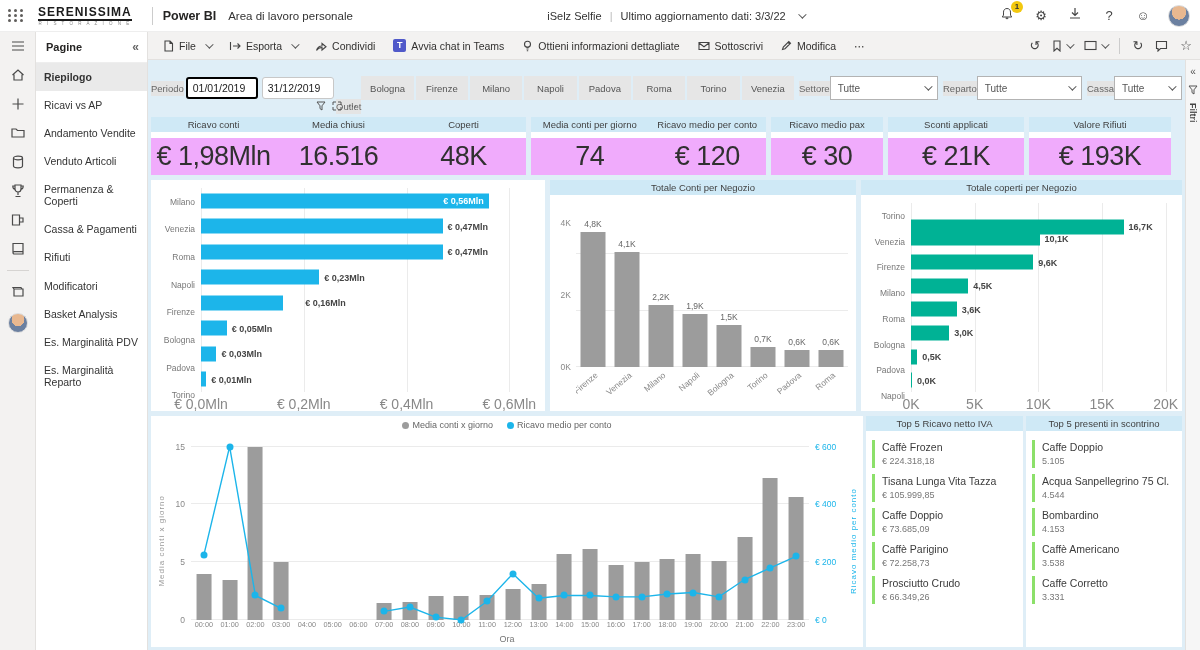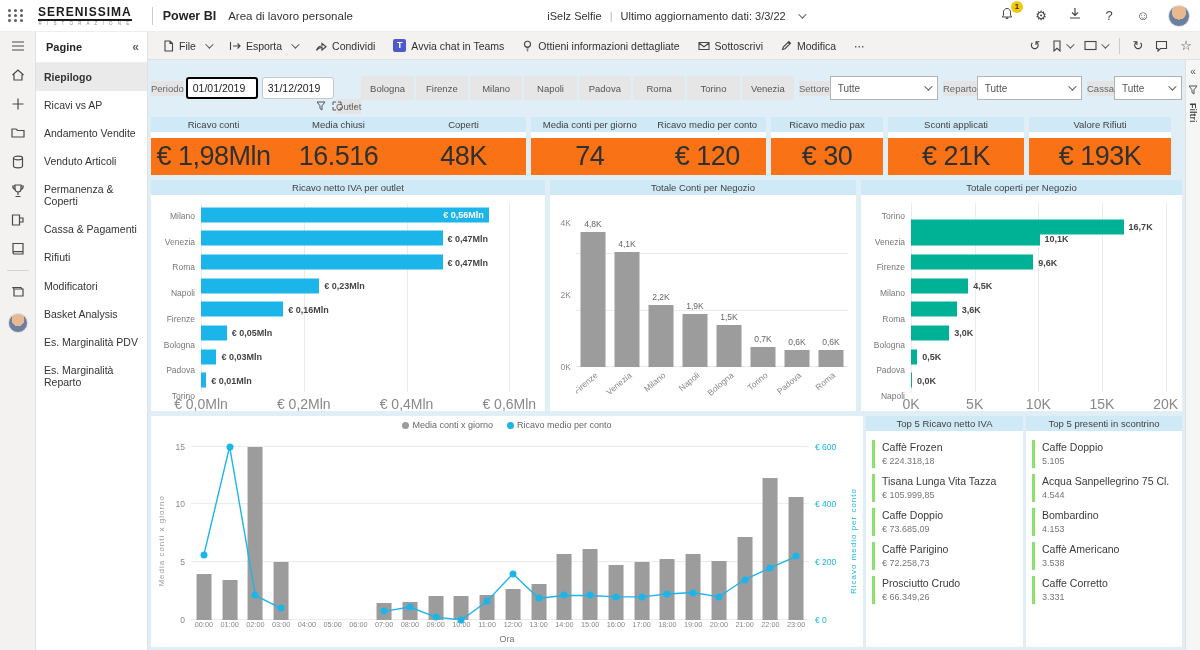--- a/index.html
+++ b/index.html
@@ -67,21 +67,21 @@
   .visual-icons { position:absolute; right:4px; top:1px; display:flex; gap:6px; color:#555; align-items:center; }
   .visual-icons svg { stroke:#555; fill:none; stroke-width:1; cursor:pointer; }
   .outlet-btns { display:flex; gap:2px; width:100%; }
   .obtn { flex:1; background:#e6e6e6; border:none; color:#555; font-size:9.5px; height:24px; cursor:pointer; font-family:"Liberation Sans",sans-serif; }
   .select-block { flex:1; }
   .pbi-select { height:24px; width:100%; background:#fff; border:1px solid #b3b3b3; display:flex; align-items:center; justify-content:space-between; padding:0 7px; font-size:10px; color:#555; cursor:pointer; }
 
   .kpi-row { display:flex; gap:5px; height:58px; margin-bottom:5px; }
   .kpi-group { display:flex; background:#fff; }
   .kpi-card { display:flex; flex-direction:column; }
-  .kpi-value { flex:1; display:flex; align-items:center; justify-content:center; background:#f97316; font-size:27px; color:#303030; letter-spacing:-0.5px;margin-top:6px; }
+  .kpi-value { flex:1; display:flex; align-items:center; justify-content:center; background:#f0abfc; font-size:27px; color:#303030; letter-spacing:-0.5px;margin-top:6px; }
 
   .charts-row { display:flex; gap:5px; height:231px; margin-bottom:5px; }
   .panel { background:#fff; display:flex; flex-direction:column; min-width:0; }
   .panel .blue-band { flex:none; }
 
   
   .hbar-body { flex:1; display:flex; padding:8px 10px 2px 4px; min-height:0; }
   .hbar-labels { width:46px; position:relative; }
   .hbar-labels span { position:absolute; right:6px; transform:translateY(-50%); font-size:8.5px; color:#777; white-space:nowrap; }
   .hbar-main { flex:1; display:flex; flex-direction:column; min-width:0; }
@@ -417,21 +417,20 @@
             <div class="kpi-group" style="width: 142px;">
               <div class="kpi-card" style="flex: 1 1 0%;">
                 <div class="blue-band">Valore Rifiuti</div>
                 <div class="kpi-value">€ 193K</div>
               </div>
             </div>
           </div>
 
         <div class="charts-row">
           <div class="panel" style="width:394px;">
-            <div class="blue-band">Ricavo netto IVA per outlet</div>
           <div class="hbar-body">
                 <div class="hbar-labels">
                   <span style="top: 6.25%;">Milano</span>
                   <span style="top: 18.75%;">Venezia</span>
                   <span style="top: 31.25%;">Roma</span>
                   <span style="top: 43.75%;">Napoli</span>
                   <span style="top: 56.25%;">Firenze</span>
                   <span style="top: 68.75%;">Bologna</span>
                   <span style="top: 81.25%;">Padova</span>
                   <span style="top: 93.75%;">Torino</span>
@@ -453,21 +452,21 @@
                     <div class="hbar-row" style="top: 31.25%;">
                       <div class="bar" style="width: 72.3077%; background: rgb(28, 181, 234);"></div>
                       <span class="hbar-val" style="left: 72.3077%; margin-left: 5px;">€ 0,47Mln</span>
                     </div>
                     <div class="hbar-row" style="top: 43.75%;">
                       <div class="bar" style="width: 35.3846%; background: rgb(28, 181, 234);"></div>
                       <span class="hbar-val" style="left: 35.3846%; margin-left: 5px;">€ 0,23Mln</span>
                     </div>
                     <div class="hbar-row" style="top: 56.25%;">
                       <div class="bar" style="width: 24.6154%; background: rgb(28, 181, 234);"></div>
-                      <span class="hbar-val" style="left: 24.6154%; margin-left: 5px; text-align: right;">€ 0,16Mln</span>
+                      <span class="hbar-val" style="left: 24.6154%; margin-left: 22px; text-align: right;">€ 0,16Mln</span>
                     </div>
                     <div class="hbar-row" style="top: 68.75%;">
                       <div class="bar" style="width: 7.69231%; background: rgb(28, 181, 234);"></div>
                       <span class="hbar-val" style="left: 7.69231%; margin-left: 5px;">€ 0,05Mln</span>
                     </div>
                     <div class="hbar-row" style="top: 81.25%;">
                       <div class="bar" style="width: 4.61538%; background: rgb(28, 181, 234);"></div>
                       <span class="hbar-val" style="left: 4.61538%; margin-left: 5px;">€ 0,03Mln</span>
                     </div>
                     <div class="hbar-row" style="top: 93.75%;">

